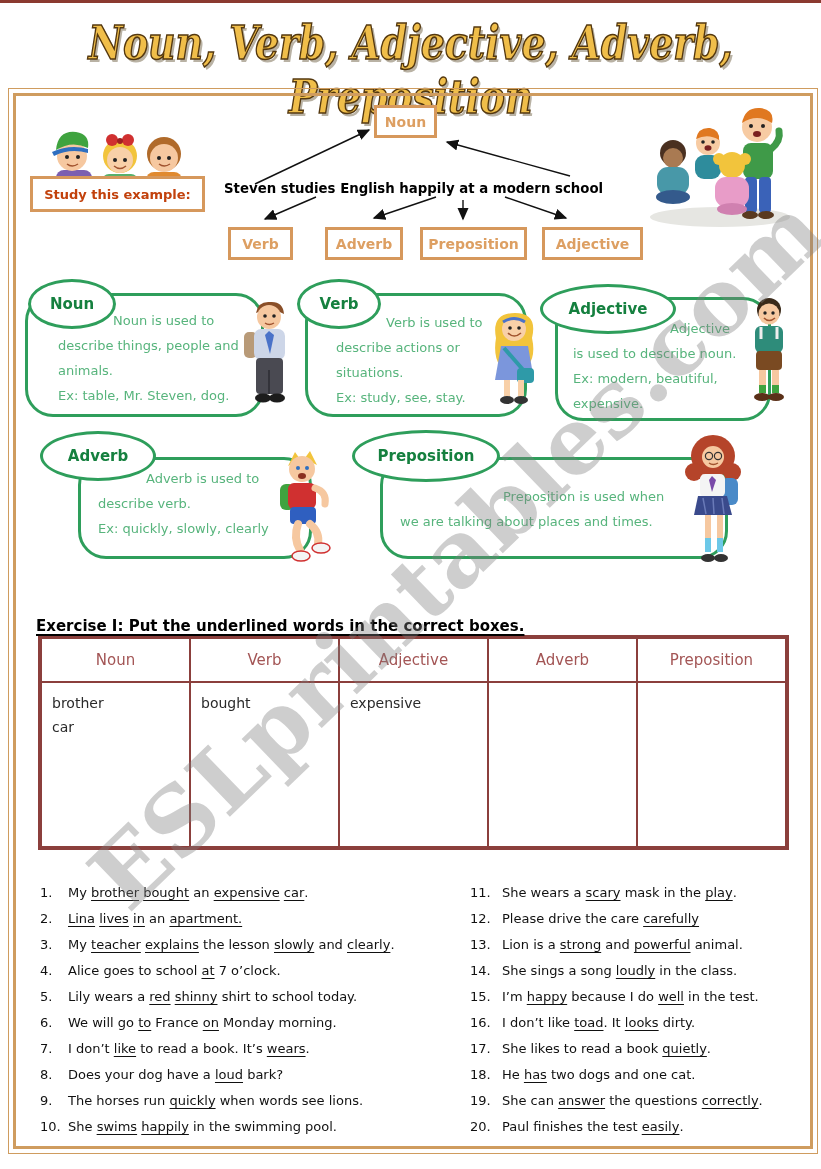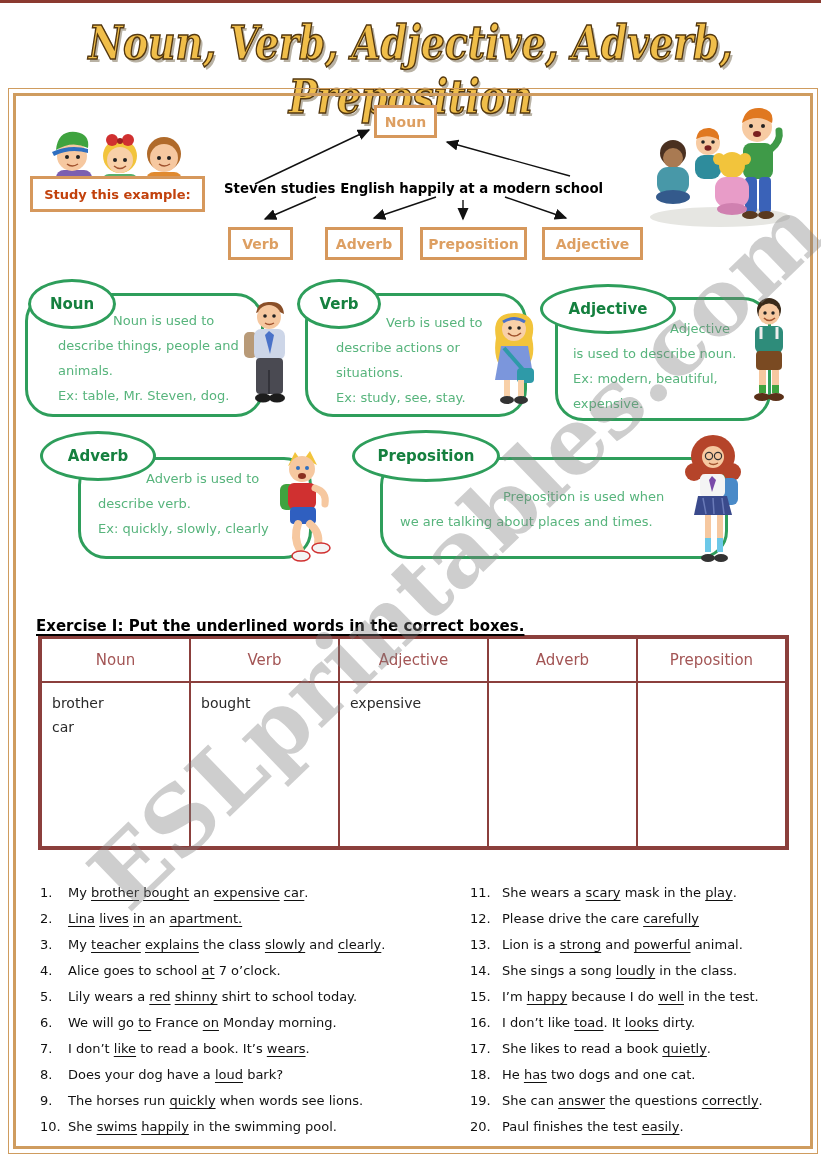--- a/index.html
+++ b/index.html
@@ -365,21 +365,21 @@
       <div class="bcell">
         <div class="line">expensive</div>
       </div>
       <div class="bcell"></div>
       <div class="bcell"></div>
     </div>
 
   <div class="sent-col" id="sent-left">
       <div class="sent-row"><span class="num">1.</span><span>My </span><span class="u">brother</span><span> </span><span class="u">bought</span><span> an </span><span class="u">expensive</span><span> </span><span class="u">car</span><span>.</span></div>
       <div class="sent-row"><span class="num">2.</span><span class="u">Lina</span><span> </span><span class="u">lives</span><span> </span><span class="u">in</span><span> an </span><span class="u">apartment.</span></div>
-      <div class="sent-row"><span class="num">3.</span><span>My </span><span class="u">teacher</span><span> </span><span class="u">explains</span><span> the class </span><span class="u">slowly</span><span> and </span><span class="u">clearly</span><span>.</span></div>
+      <div class="sent-row"><span class="num">3.</span><span>My </span><span class="u">teacher</span><span> </span><span class="u">explains</span><span> the lesson </span><span class="u">slowly</span><span> and </span><span class="u">clearly</span><span>.</span></div>
       <div class="sent-row"><span class="num">4.</span><span>Alice goes to school </span><span class="u">at</span><span> 7 o’clock.</span></div>
       <div class="sent-row"><span class="num">5.</span><span>Lily wears a </span><span class="u">red</span><span> </span><span class="u">shinny</span><span> shirt to school today.</span></div>
       <div class="sent-row"><span class="num">6.</span><span>We will go </span><span class="u">to</span><span> France </span><span class="u">on</span><span> Monday morning.</span></div>
       <div class="sent-row"><span class="num">7.</span><span>I don’t </span><span class="u">like</span><span> to read a book. It’s </span><span class="u">wears</span><span>.</span></div>
       <div class="sent-row"><span class="num">8.</span><span>Does your dog have a </span><span class="u">loud</span><span> bark?</span></div>
       <div class="sent-row"><span class="num">9.</span><span>The horses run </span><span class="u">quickly</span><span> when words see lions.</span></div>
       <div class="sent-row"><span class="num">10.</span><span>She </span><span class="u">swims</span><span> </span><span class="u">happily</span><span> in the swimming pool.</span></div>
     </div>
   <div class="sent-col" id="sent-right">
       <div class="sent-row"><span class="num">11.</span><span>She wears a </span><span class="u">scary</span><span> mask in the </span><span class="u">play</span><span>.</span></div>

